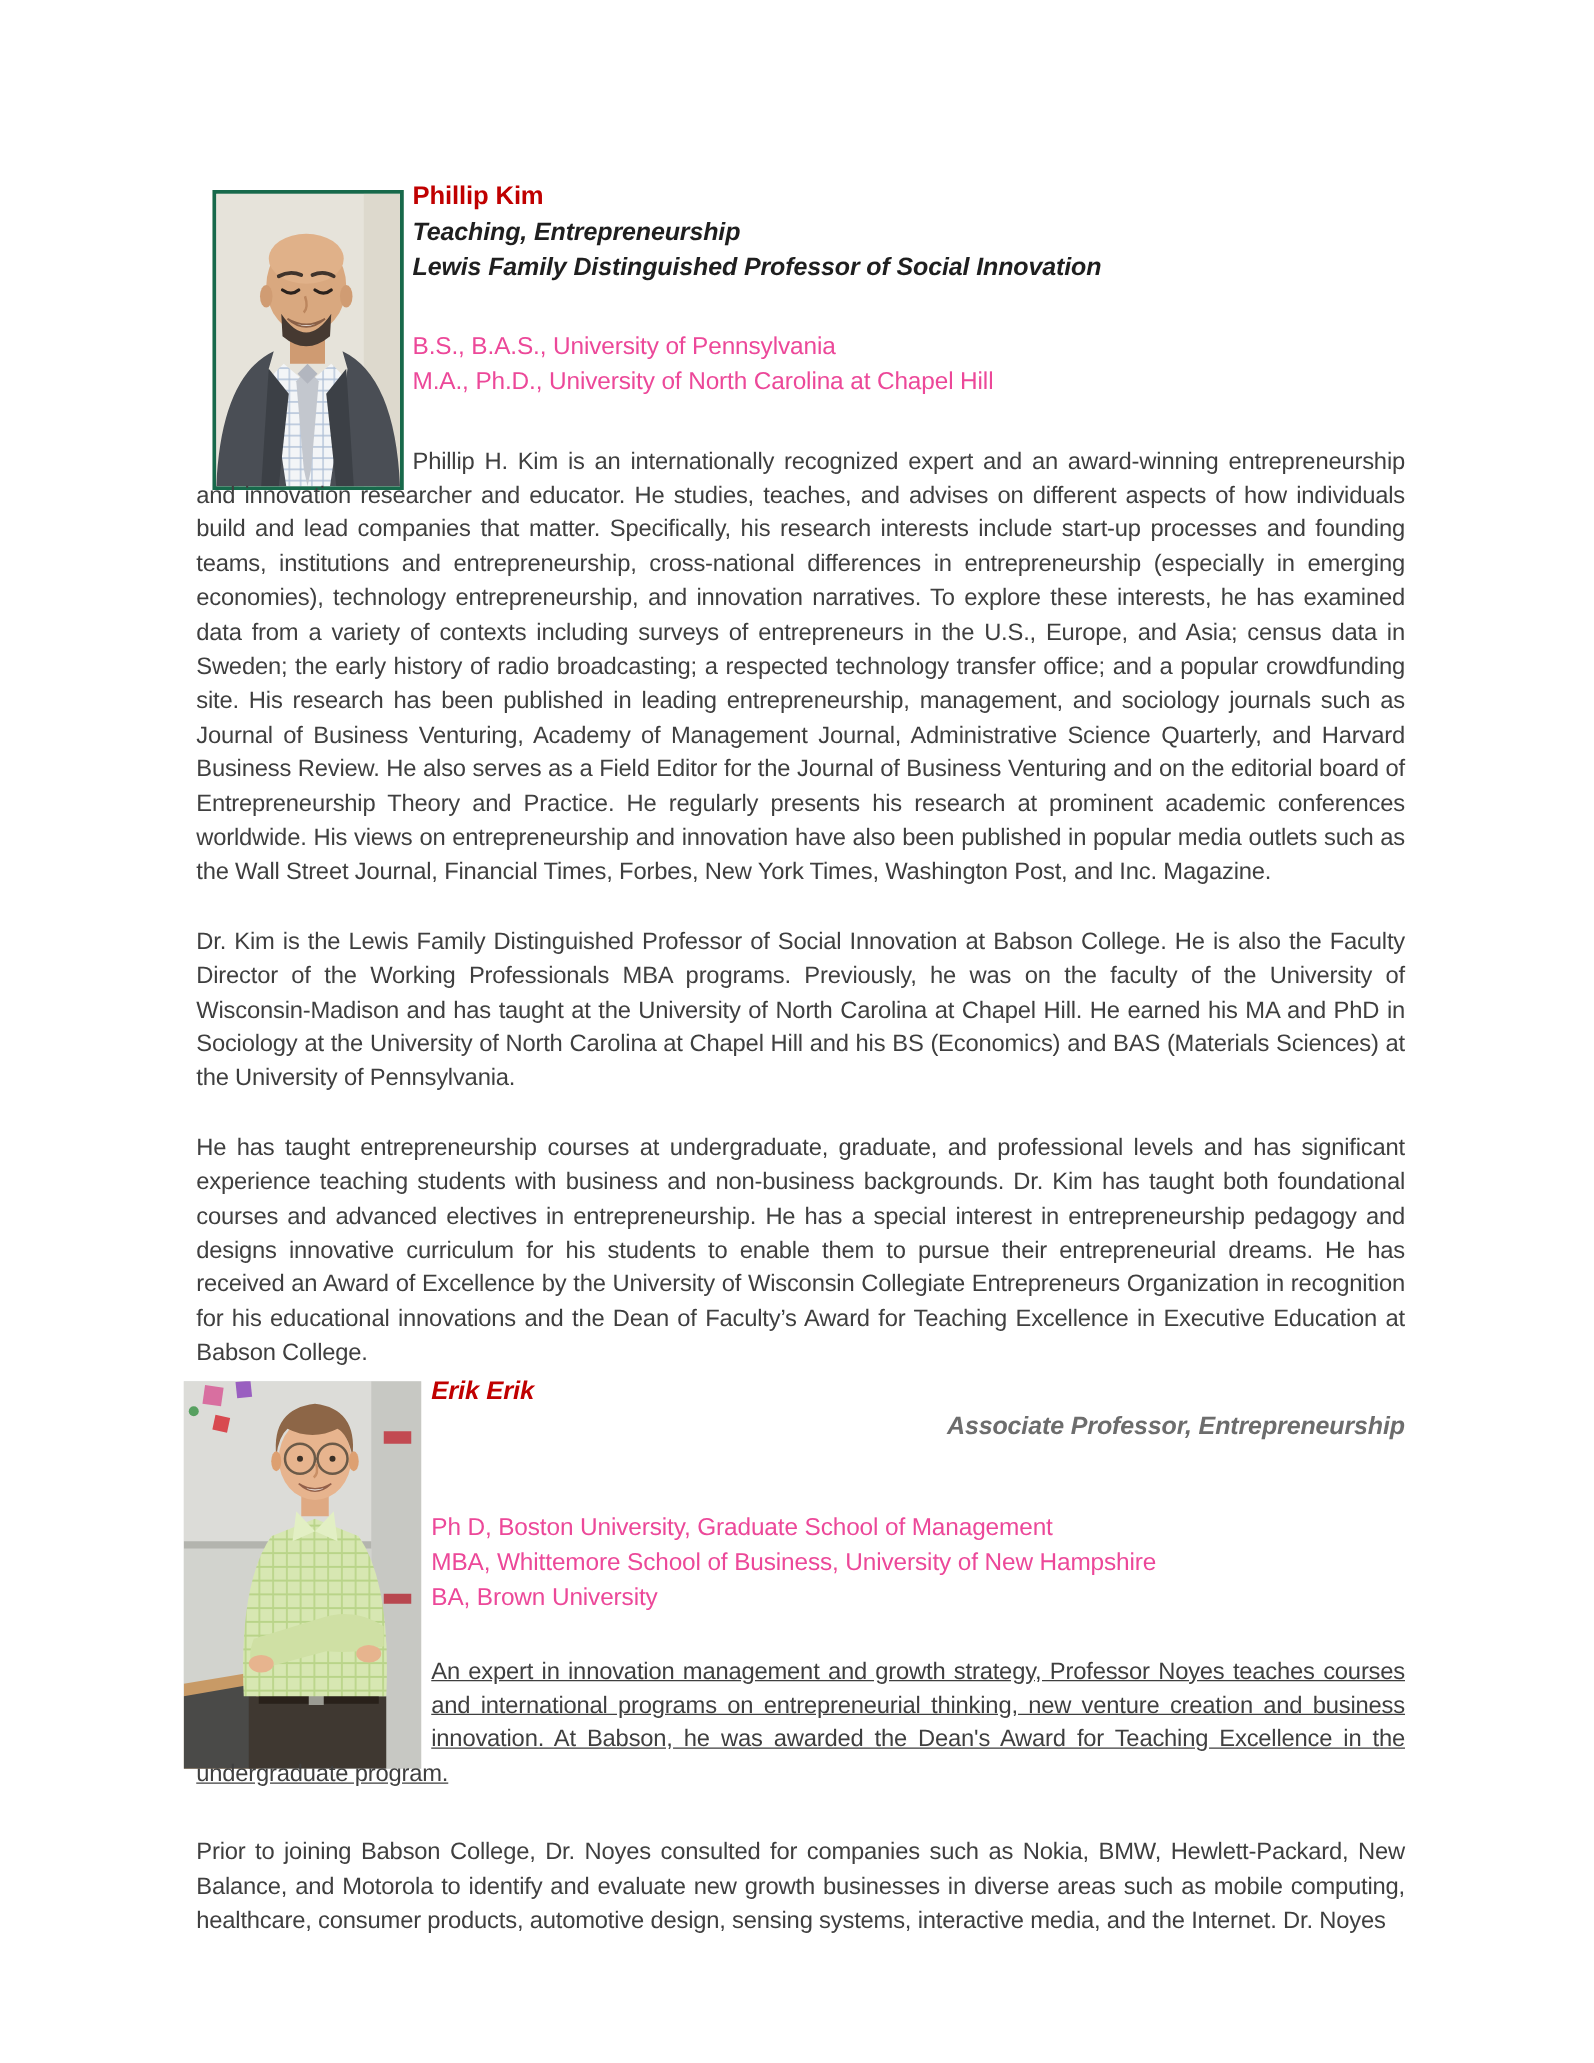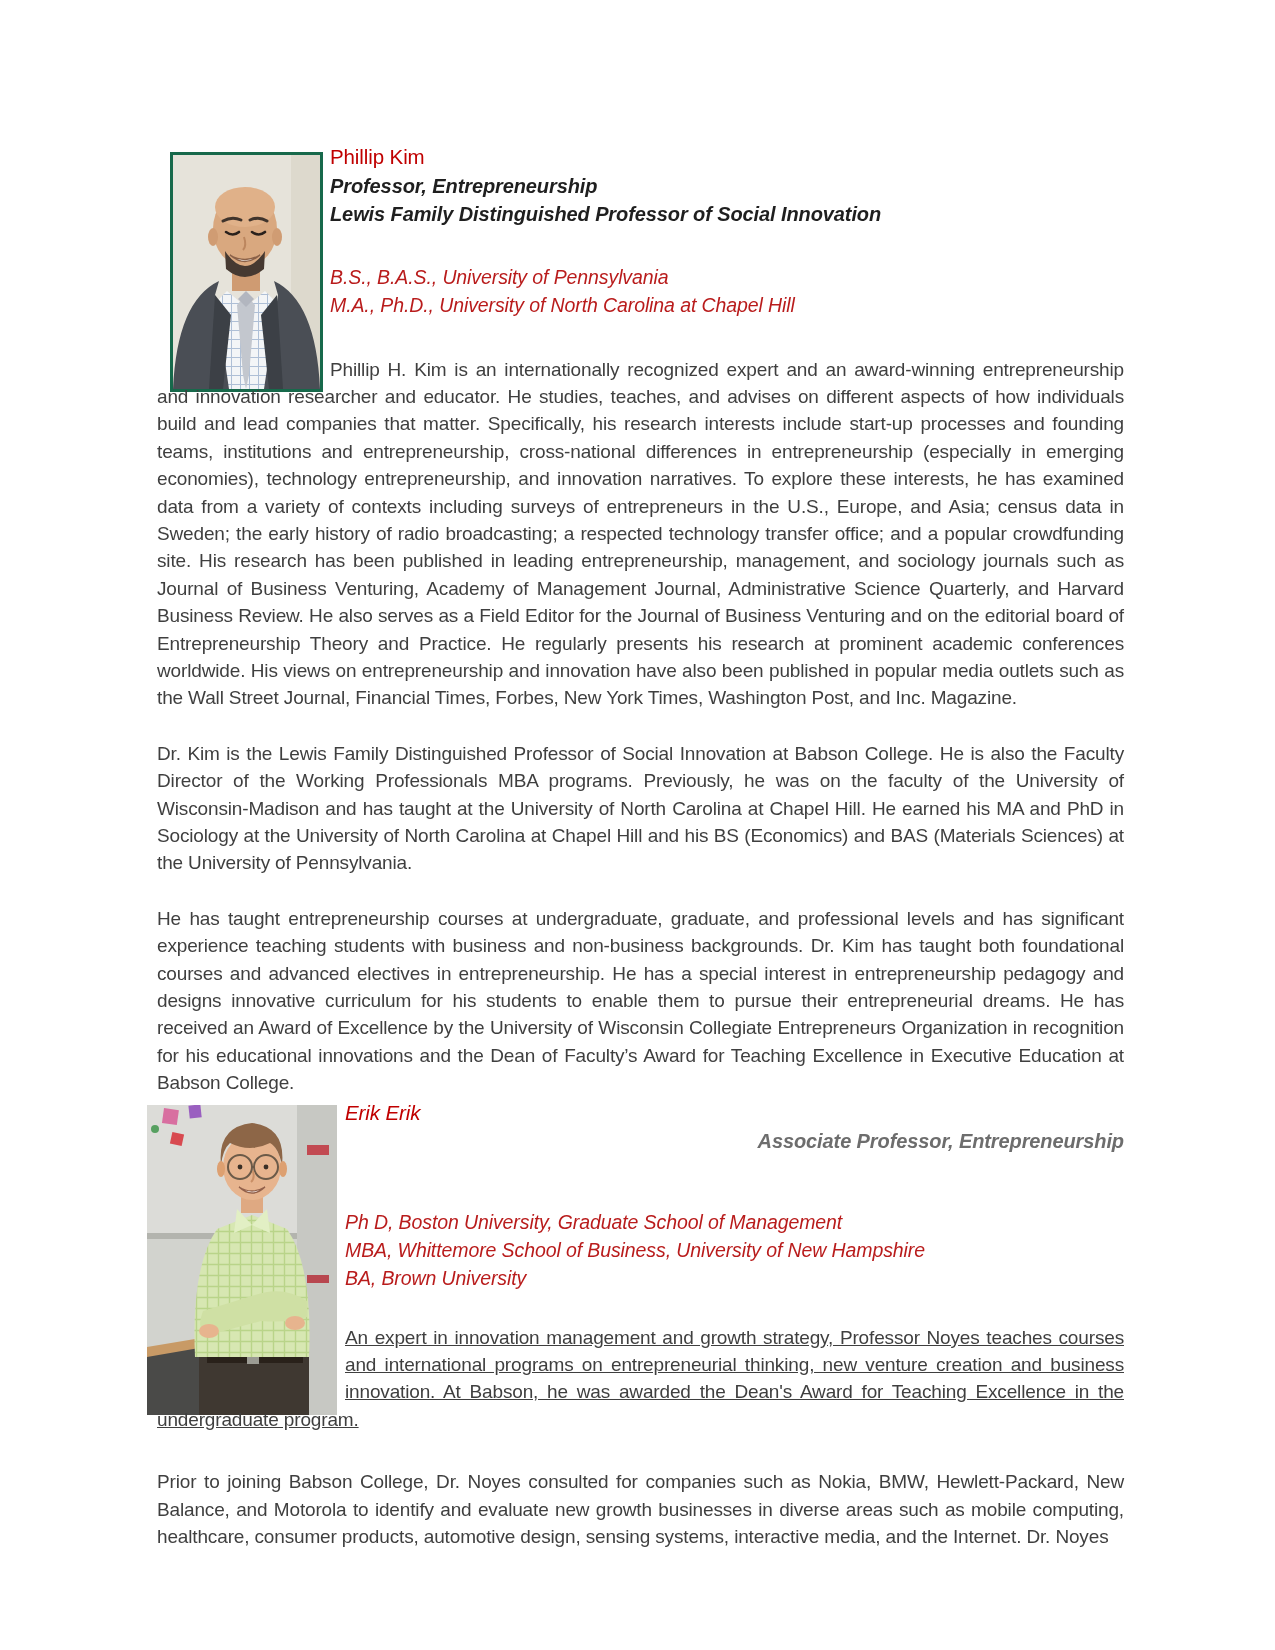--- a/index.html
+++ b/index.html
@@ -27,36 +27,36 @@
   .photo-frame.noyes {
     width: 190px; height: 310px;
     margin: 6px 8px -10px -10px;
     background: #d9dad6;
   }
   .photo-frame svg { display: block; width: 100%; height: 100%; }
 
   
   .bio-name {
     font-size: 20.5px; line-height: 28.5px;
-    font-weight: normal; color: #c00000;
+    font-weight: bold; color: #c00000;
     letter-spacing: -0.1px;
   }
   .bio-name.italic { font-style: italic; }
   .bio-title {
     font-size: 20px; line-height: 28.5px;
     font-weight: bold; font-style: italic;
     color: #1f1f1f; letter-spacing: -0.1px;
   }
   .bio-title.gray { color: #6d6d6d; text-align: right; }
   .degrees { margin-top: 34px; }
   .noyes .degrees { margin-top: 52px; }
   .degree-line {
     font-size: 19.5px; line-height: 28px;
-    font-style: italic; font-weight: 500;
-    color: #b91c1c; letter-spacing: -0.1px;
+    font-weight: 500;
+    color: #ec4899; letter-spacing: -0.1px;
   }
 
   
   p.body-par {
     margin: 28px 0 0 0;
     font-size: 19px;
     line-height: 27.4px;
     text-align: justify;
     color: #3f3f3f;
     letter-spacing: -0.15px;
@@ -110,21 +110,21 @@
 
         <path d="M0 234 q4 -88 46 -108 l-4 14 l14 94 z" fill="#4a4e55"></path>
         <path d="M147 234 q-4 -88 -46 -108 l4 14 l-14 94 z" fill="#4a4e55"></path>
         <path d="M42 140 l16 20 l-8 74 h-14 z" fill="#3c4046"></path>
         <path d="M104 140 l-16 20 l8 74 h14 z" fill="#3c4046"></path>
       </svg>
     </div>
 
     <div class="bio-header">
       <div class="bio-name">Phillip Kim</div>
-      <div class="bio-title">Professor, Entrepreneurship</div>
+      <div class="bio-title">Teaching, Entrepreneurship</div>
       <div class="bio-title">Lewis Family Distinguished Professor of Social Innovation</div>
       <div class="degrees">
         <div class="degree-line">B.S., B.A.S., University of Pennsylvania</div>
         <div class="degree-line">M.A., Ph.D., University of North Carolina at Chapel Hill</div>
       </div>
     </div>
 
     <p class="body-par first">Phillip H. Kim is an internationally recognized expert and an award-winning entrepreneurship and innovation researcher and educator. He studies, teaches, and advises on different aspects of how individuals build and lead companies that matter. Specifically, his research interests include start-up processes and founding teams, institutions and entrepreneurship, cross-national differences in entrepreneurship (especially in emerging economies), technology entrepreneurship, and innovation narratives. To explore these interests, he has examined data from a variety of contexts including surveys of entrepreneurs in the U.S., Europe, and Asia; census data in Sweden; the early history of radio broadcasting; a respected technology transfer office; and a popular crowdfunding site. His research has been published in leading entrepreneurship, management, and sociology journals such as Journal of Business Venturing, Academy of Management Journal, Administrative Science Quarterly, and Harvard Business Review. He also serves as a Field Editor for the Journal of Business Venturing and on the editorial board of Entrepreneurship Theory and Practice. He regularly presents his research at prominent academic conferences worldwide. His views on entrepreneurship and innovation have also been published in popular media outlets such as the Wall Street Journal, Financial Times, Forbes, New York Times, Washington Post, and Inc. Magazine.</p>
     <p class="body-par">Dr. Kim is the Lewis Family Distinguished Professor of Social Innovation at Babson College. He is also the Faculty Director of the Working Professionals MBA programs. Previously, he was on the faculty of the University of Wisconsin-Madison and has taught at the University of North Carolina at Chapel Hill. He earned his MA and PhD in Sociology at the University of North Carolina at Chapel Hill and his BS (Economics) and BAS (Materials Sciences) at the University of Pennsylvania.</p>
     <p class="body-par">He has taught entrepreneurship courses at undergraduate, graduate, and professional levels and has significant experience teaching students with business and non-business backgrounds. Dr. Kim has taught both foundational courses and advanced electives in entrepreneurship. He has a special interest in entrepreneurship pedagogy and designs innovative curriculum for his students to enable them to pursue their entrepreneurial dreams. He has received an Award of Excellence by the University of Wisconsin Collegiate Entrepreneurs Organization in recognition for his educational innovations and the Dean of Faculty’s Award for Teaching Excellence in Executive Education at Babson College.</p>

